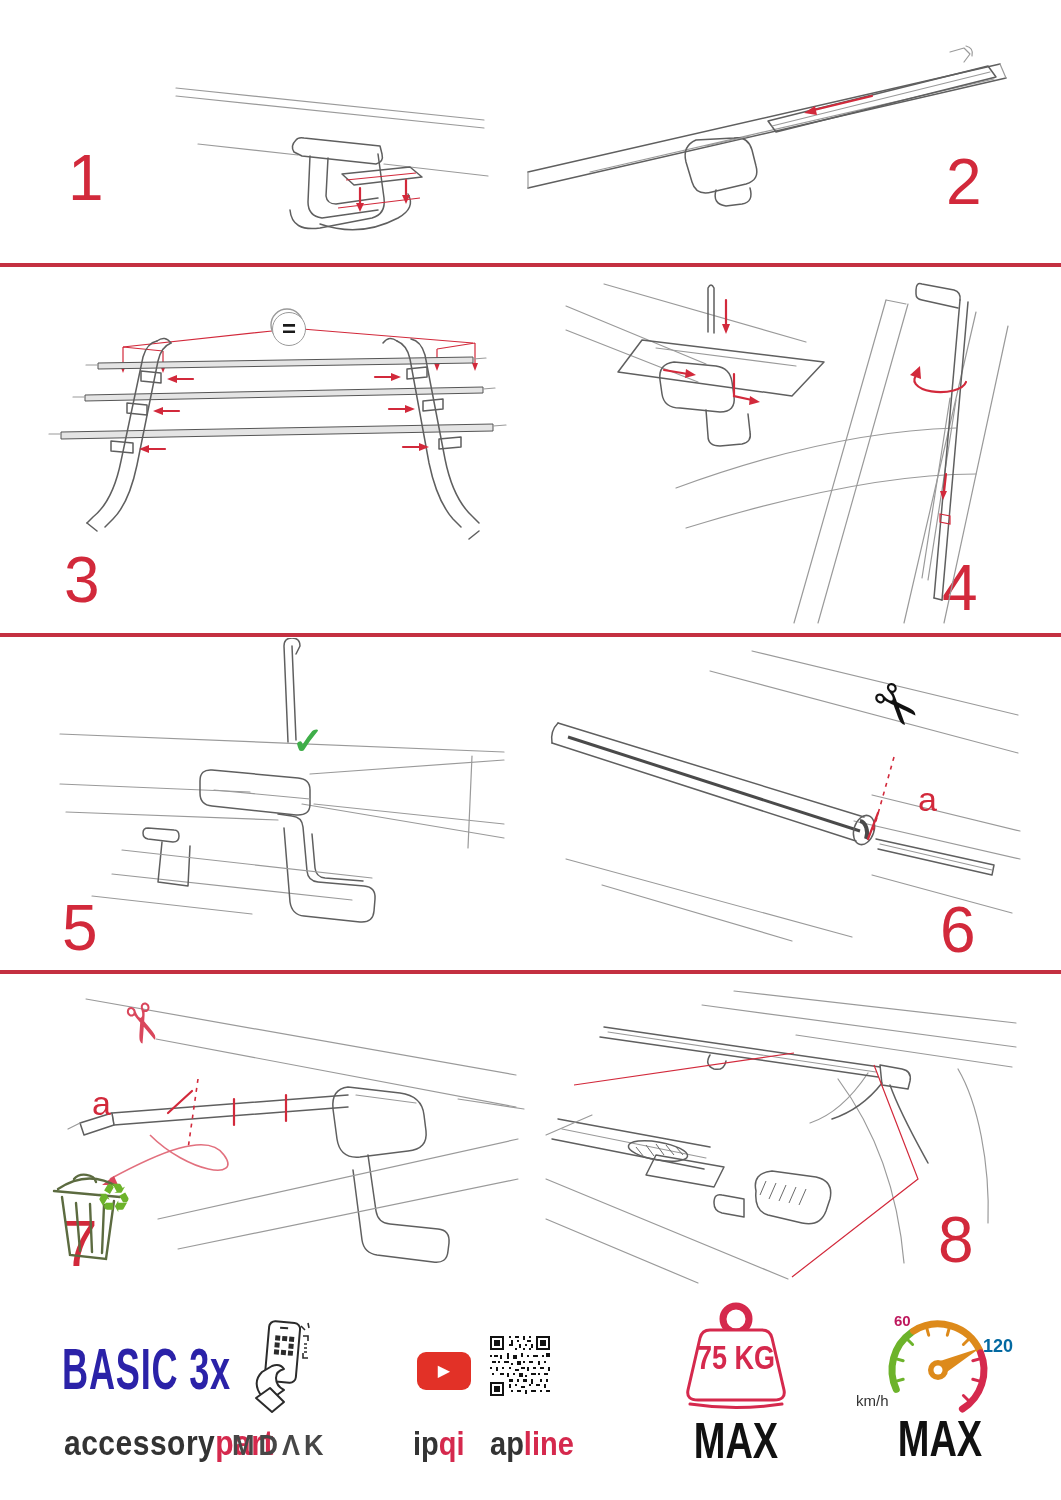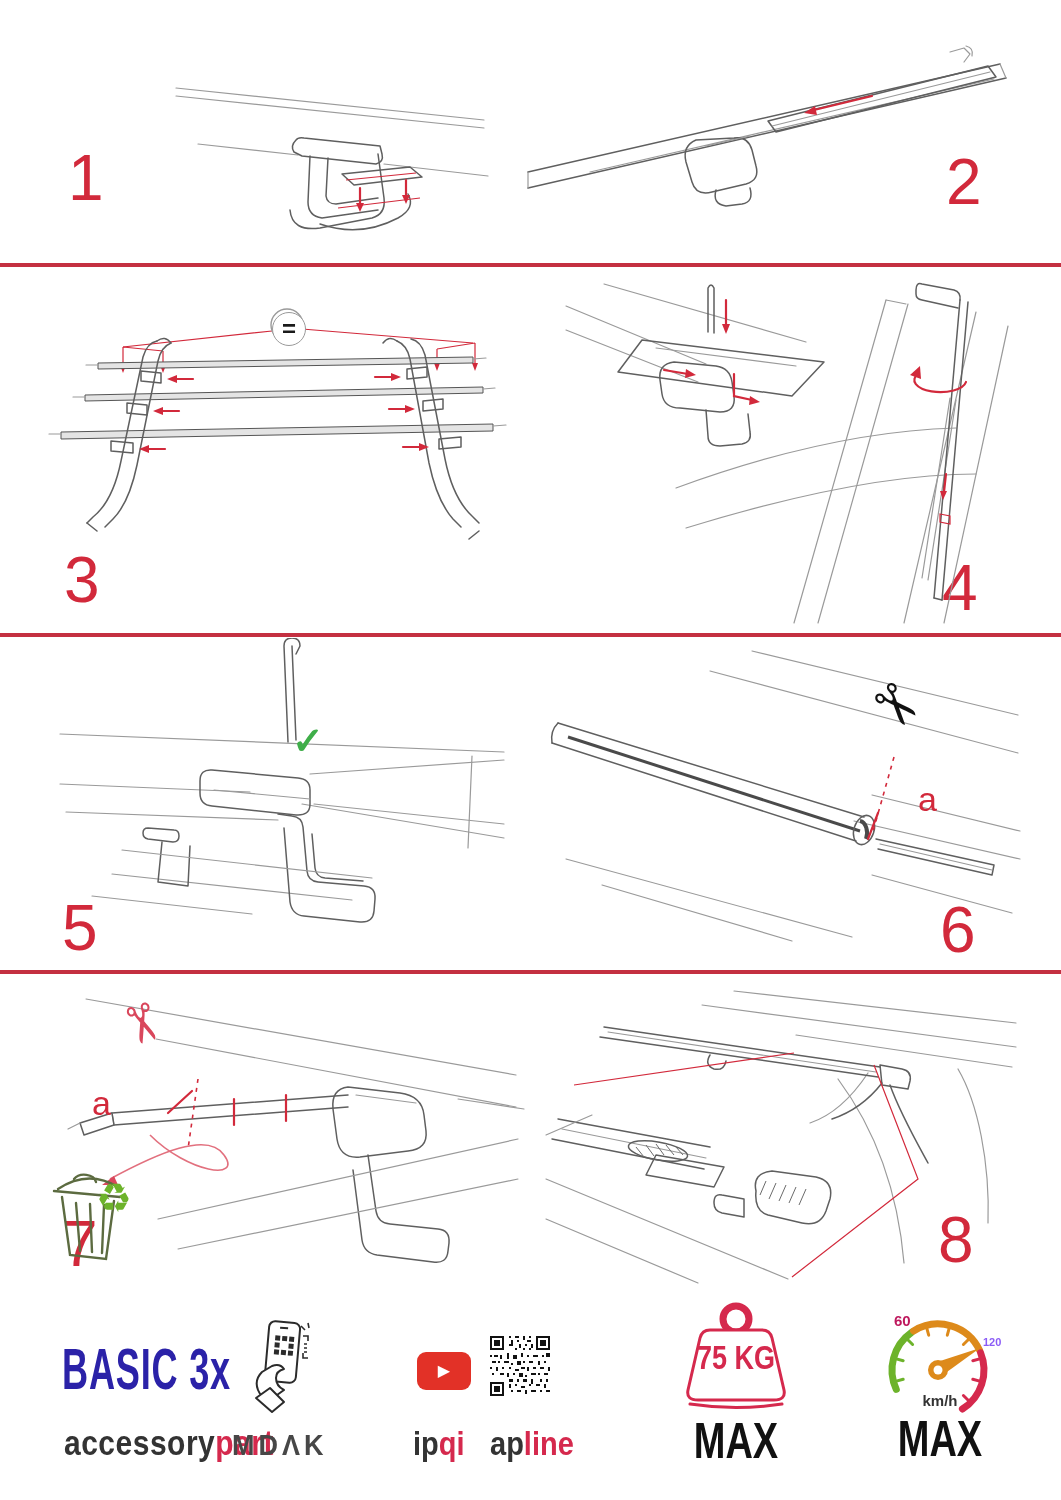--- a/index.html
+++ b/index.html
@@ -39,22 +39,22 @@
   .apline{left:490px;top:1426px;font-size:29px;}
   .partner .p1{color:#333333;} .partner .p2{color:#d5294d;}
   .youtube{position:absolute;left:417px;top:1352px;width:54px;height:38px;background:#e23127;border-radius:9px;
         display:flex;align-items:center;justify-content:center;}
   .youtube span{color:#fff;font-size:16px;line-height:1;}
   .limit-text{position:absolute;text-align:center;color:#111;font-weight:600;
         transform:scaleY(1.3);transform-origin:center top;}
   .weight-value{position:absolute;left:666px;top:1340px;width:140px;text-align:center;color:#d5294d;
         font-size:27px;font-weight:700;transform:scaleY(1.2);transform-origin:center top;}
   .speed-60{position:absolute;left:894px;top:1312px;color:#be185d;font-size:15px;font-weight:700;}
-  .speed-120{position:absolute;left:983px;top:1336px;color:#8b5cf6;font-size:11px;font-weight:700;}
-  .speed-unit{position:absolute;left:876px;top:1392px;width:128px;text-align:center;color:#333;font-size:15px;font-weight:bold;}
+  .speed-120{position:absolute;left:983px;top:1336px;color:#0369a1;font-size:18px;font-weight:700;}
+  .speed-unit{position:absolute;left:856px;top:1392px;width:128px;color:#333;font-size:15px;}
 </style>
 </head>
 <body>
 
 <div class="page">
 
   <div class="step-num" style="left:68px;top:146px;">1</div>
   <svg class="abs" style="left:170px;top:28px;" width="320" height="215" viewBox="0 0 320 215">
     <path class="ln" d="M6,60 L314,92"></path>
       <path class="ln" d="M6,68 L314,100"></path>

